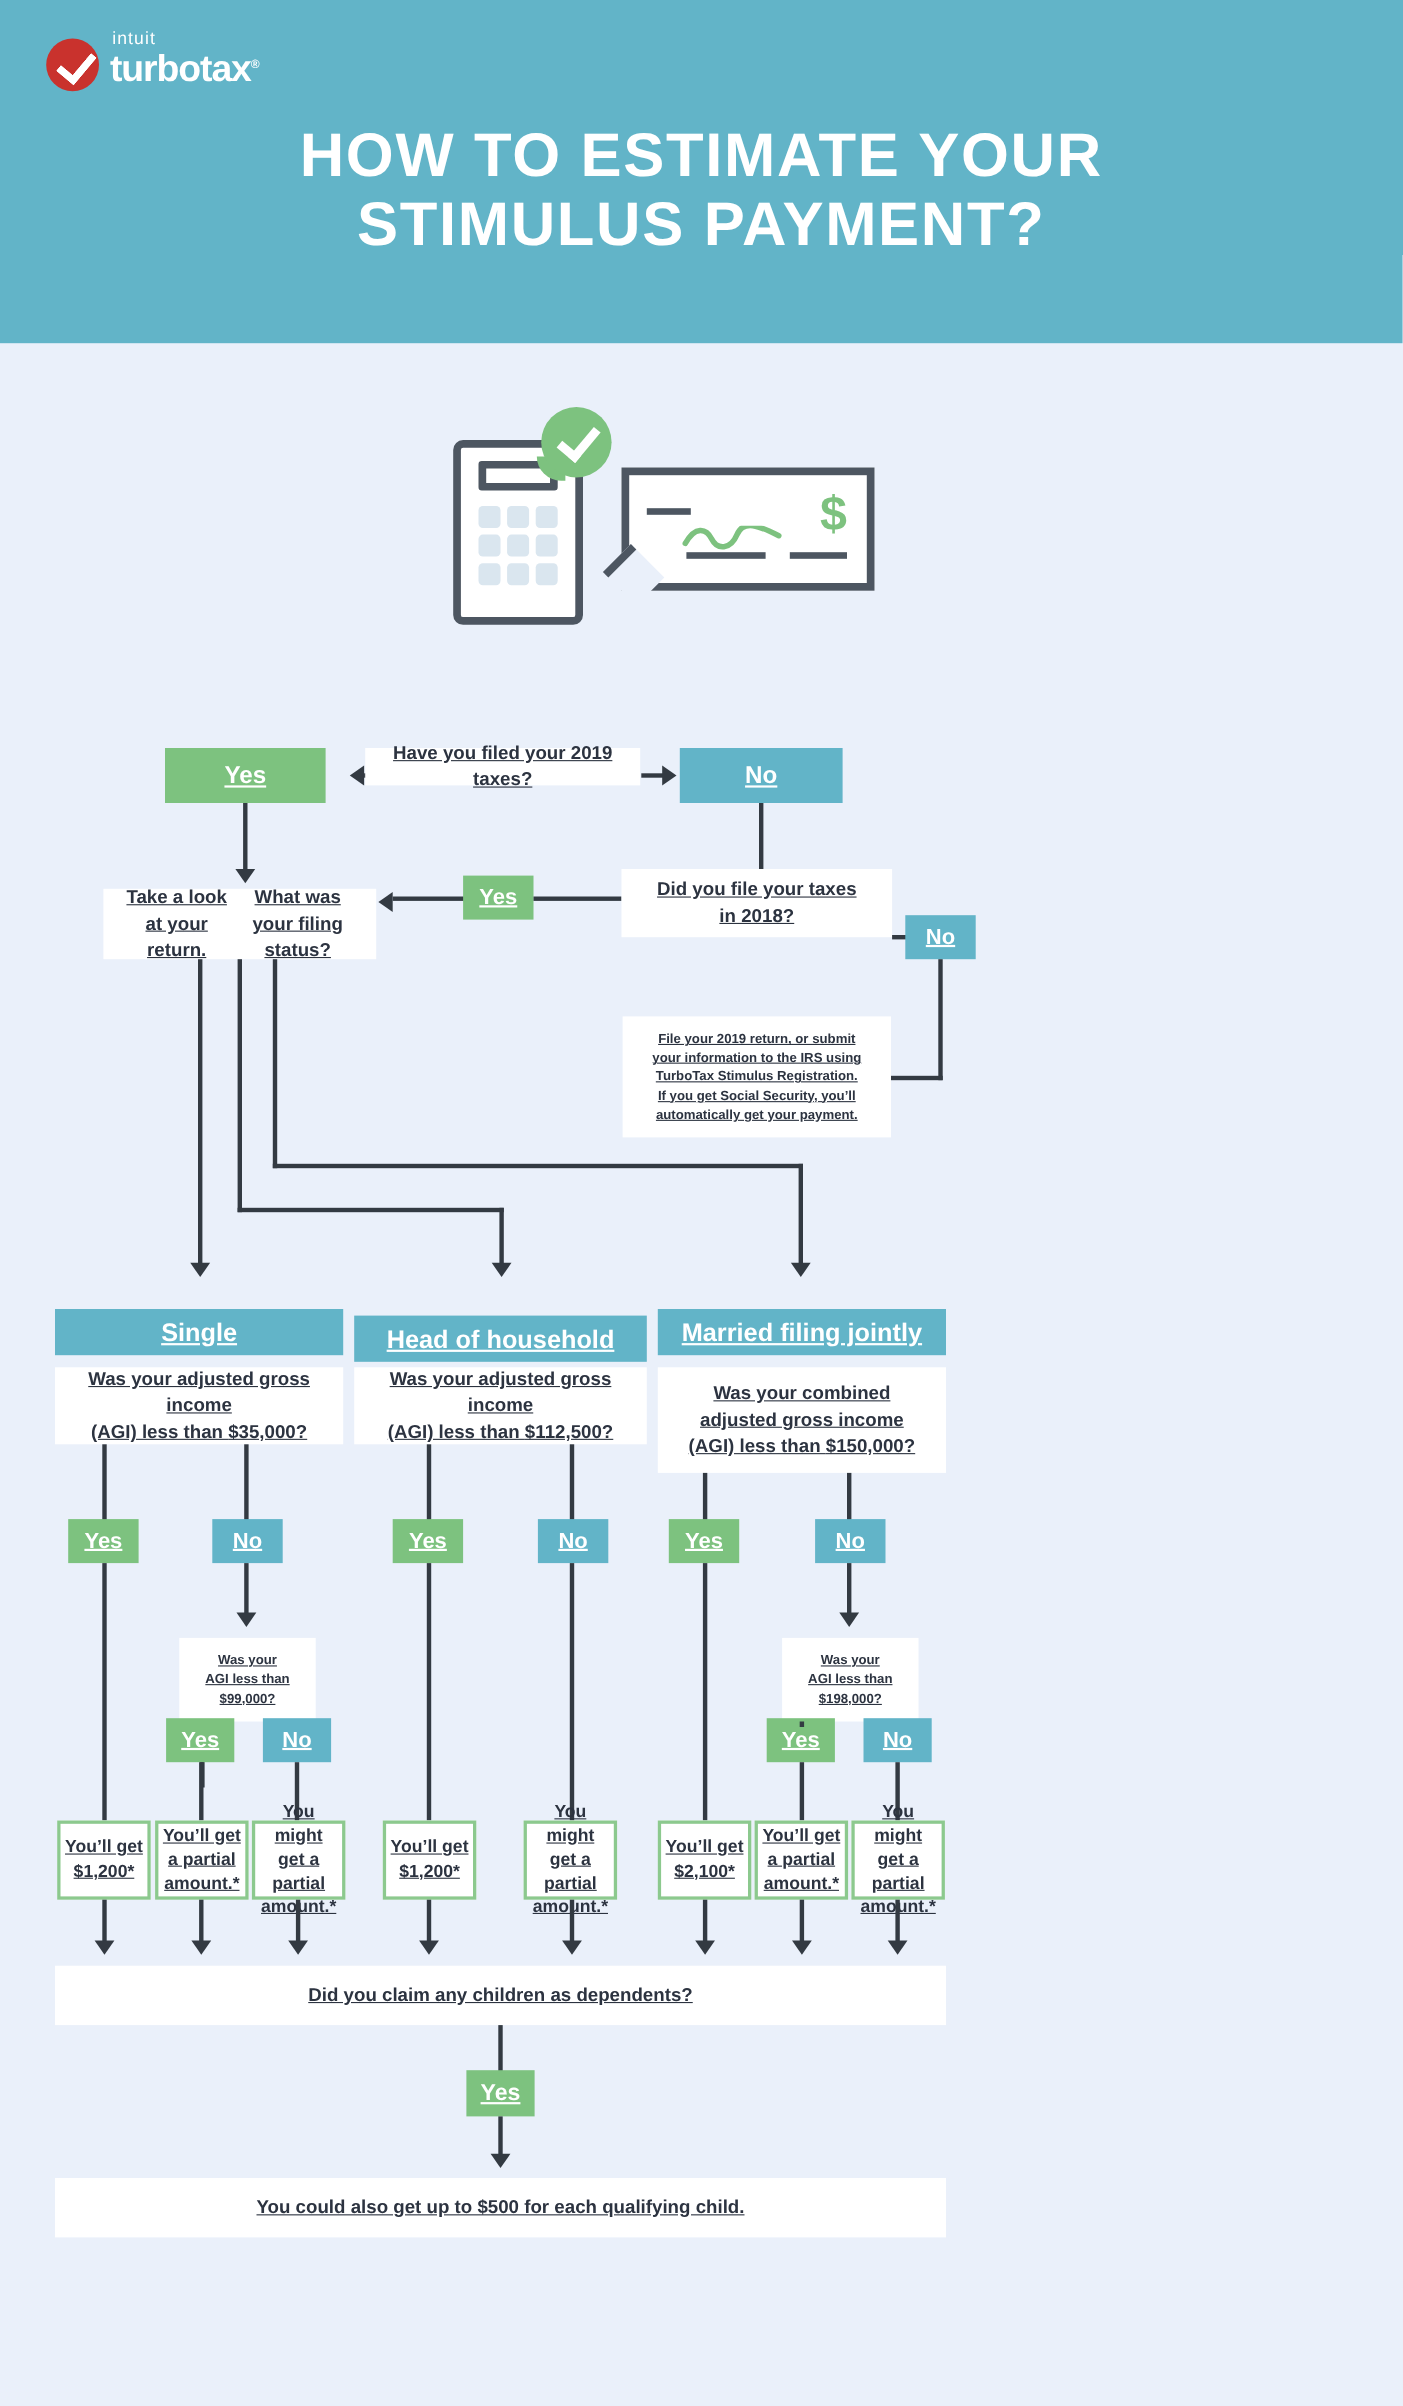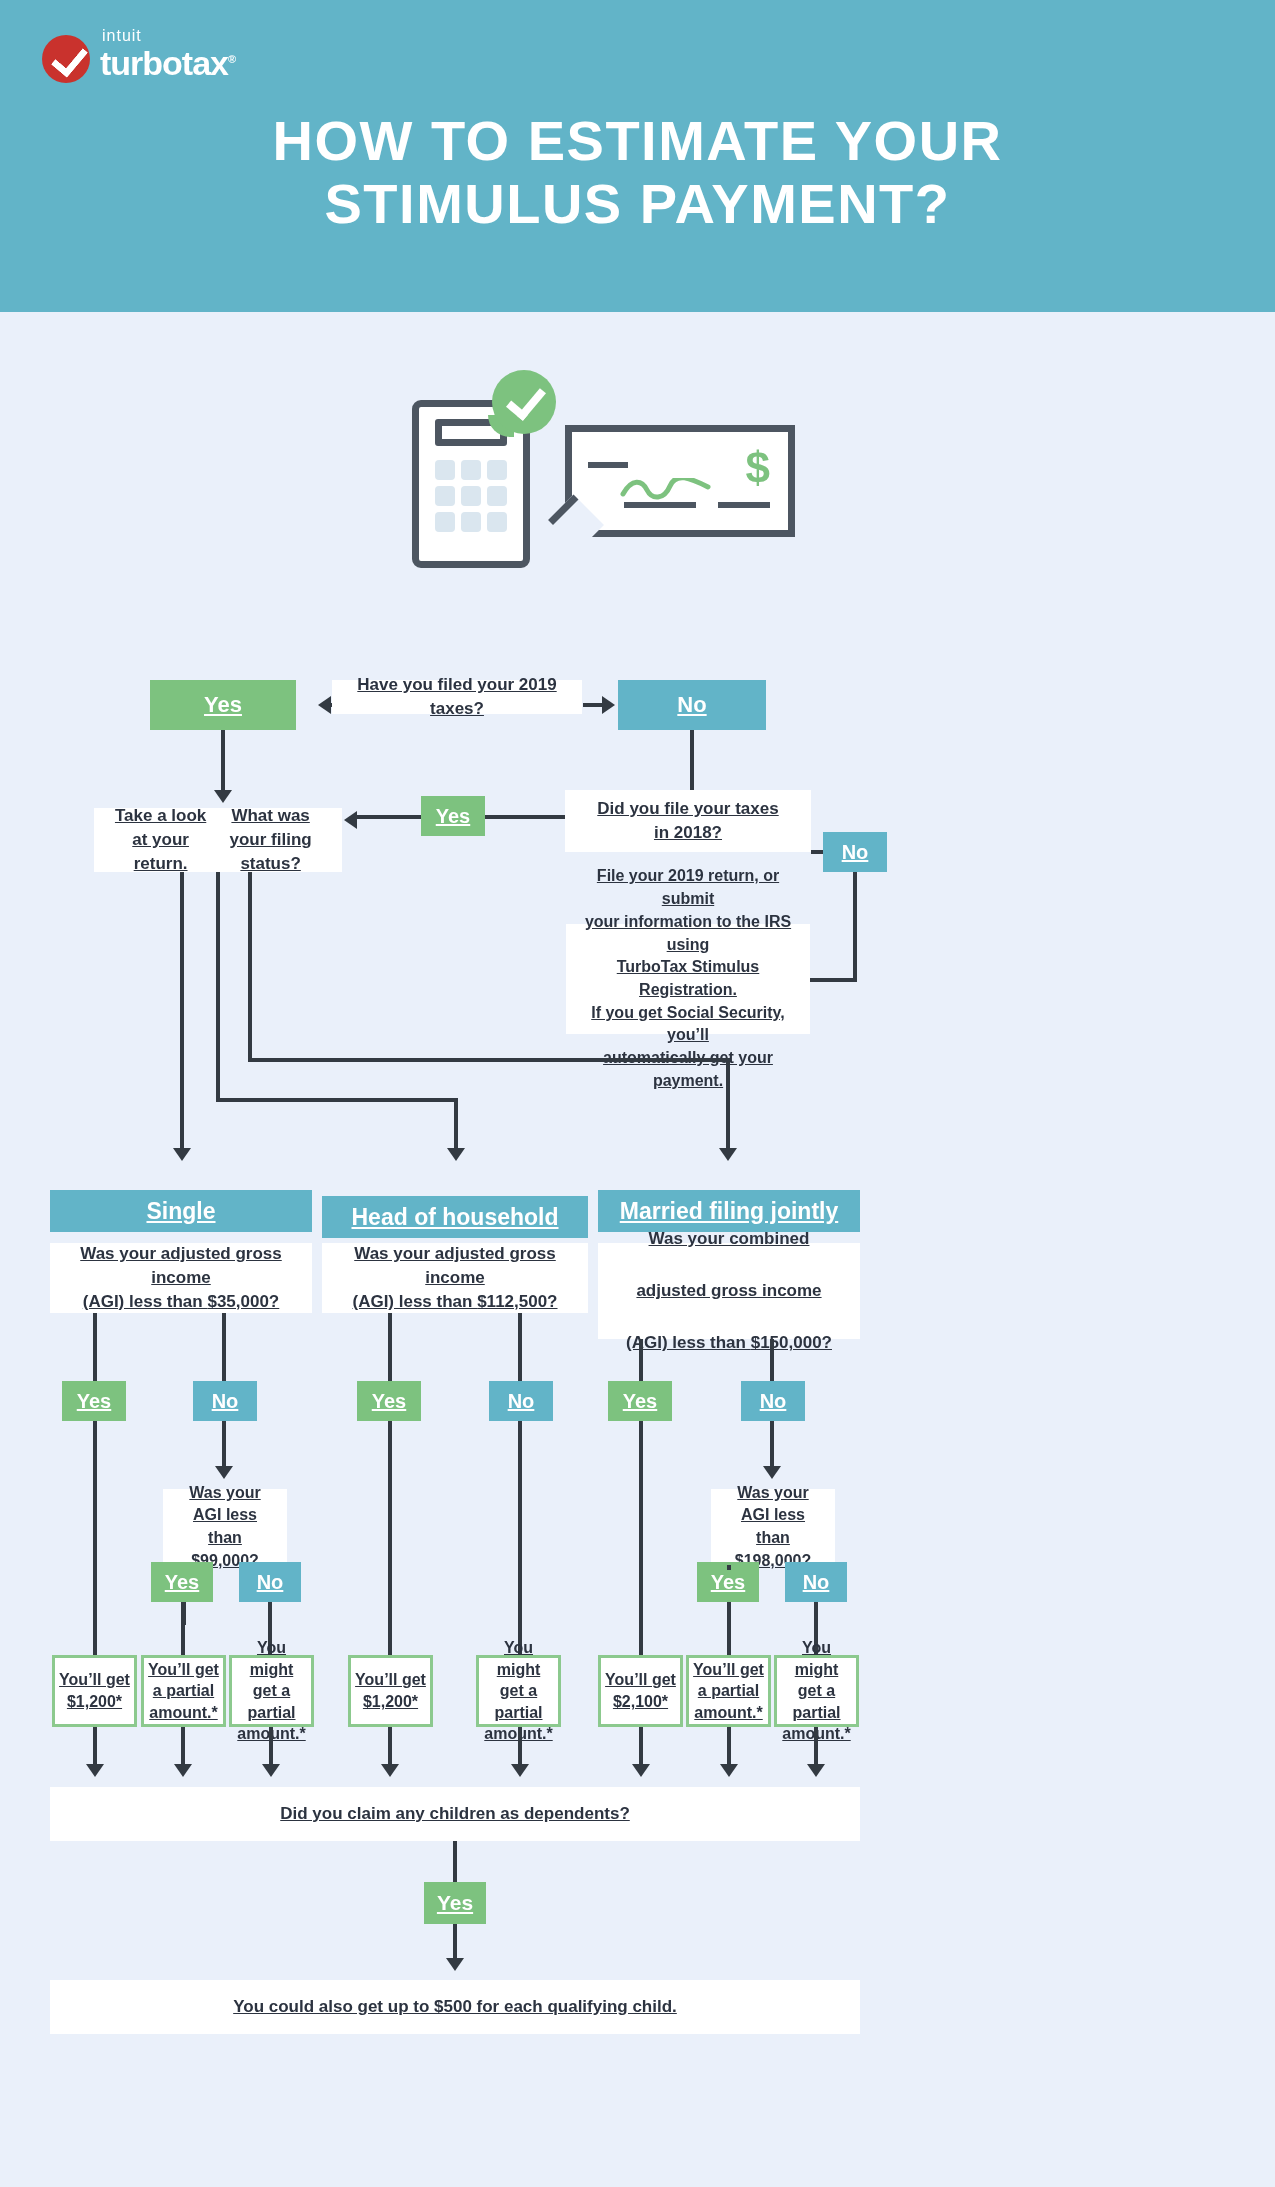--- a/index.html
+++ b/index.html
@@ -109,21 +109,21 @@
   .node{
     position:absolute;box-sizing:border-box;
     display:flex;align-items:center;justify-content:center;
     text-align:center;
     text-decoration:underline;
   }
   .q{
     background:#ffffff;color:#2c3340;
     font-size:17px;font-weight:600;line-height:1.42;padding:10px 14px;
   }
-  .q.small{font-size:16px;}
+  .q.small{font-size:12px;}
   .yes{
     background:#7dc27f;color:#ffffff;font-size:22px;font-weight:700;
   }
   .no{
     background:#62b4c8;color:#ffffff;font-size:22px;font-weight:700;
   }
   .hdr{
     background:#62b4c8;color:#ffffff;font-size:23px;font-weight:700;
   }
   .result{
@@ -278,21 +278,21 @@
   <div class="node q" style="left:50px;top:1243px;width:262px;height:70px;flex-direction:column;">
     <span>Was your adjusted gross income</span>
     <span><span>(AGI) less than </span><b>$35,000?</b></span>
   </div>
 
   <div class="node q" style="left:322px;top:1243px;width:266px;height:70px;flex-direction:column;">
     <span>Was your adjusted gross income</span>
     <span><span>(AGI) less than </span><b>$112,500?</b></span>
   </div>
 
-  <div class="node q" style="left:598px;top:1243px;width:262px;height:96px;flex-direction:column;gap:28px;">
+  <div class="node q" style="left:598px;top:1243px;width:262px;height:96px;flex-direction:column;">
     <span>Was your combined</span>
     <span>adjusted gross income</span>
     <span><span>(AGI) less than </span><b>$150,000?</b></span>
   </div>
 
   <div class="line vline" style="left:93px;top:1313px;height:70px;"></div>
   <div class="node yes" style="left:62px;top:1381px;width:64px;height:40px;font-size:20px;">Yes</div>
   <div class="line vline" style="left:93px;top:1421px;height:234px;"></div>
 
   <div class="line vline" style="left:222px;top:1313px;height:70px;"></div>

